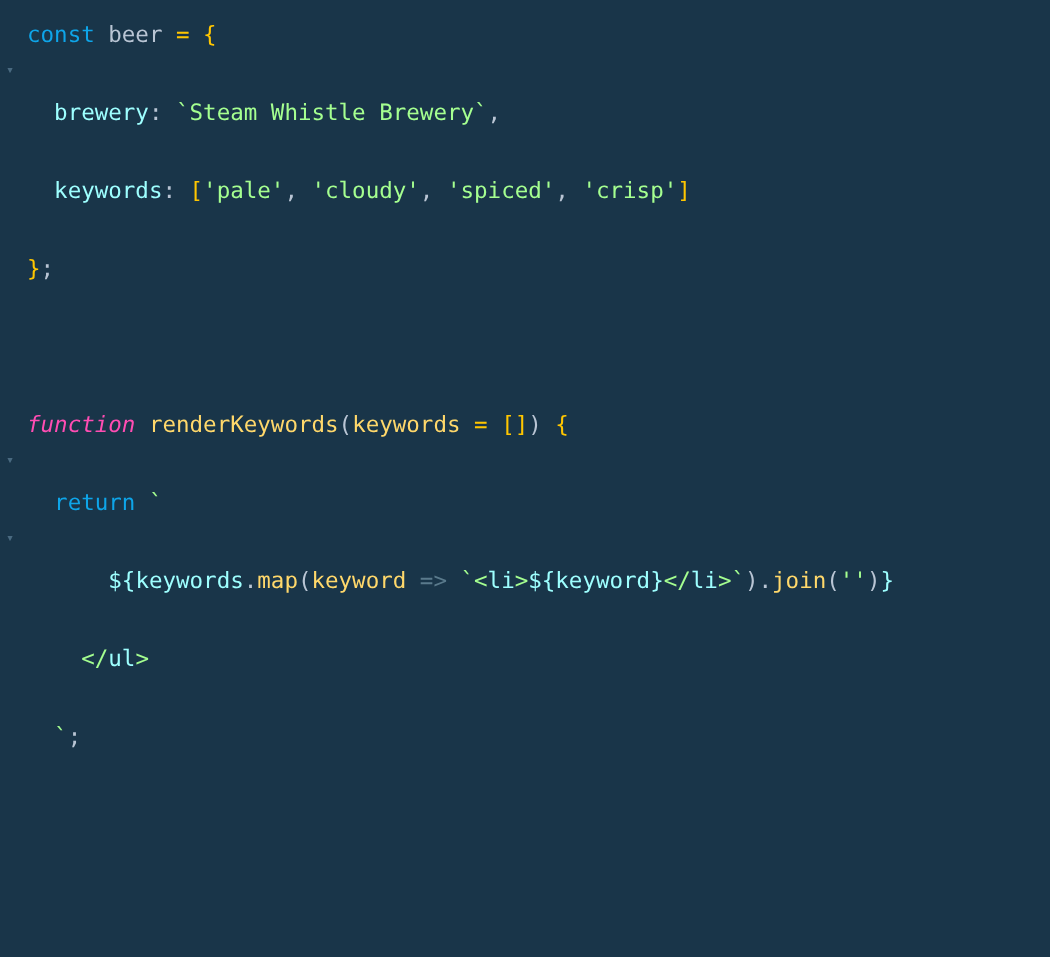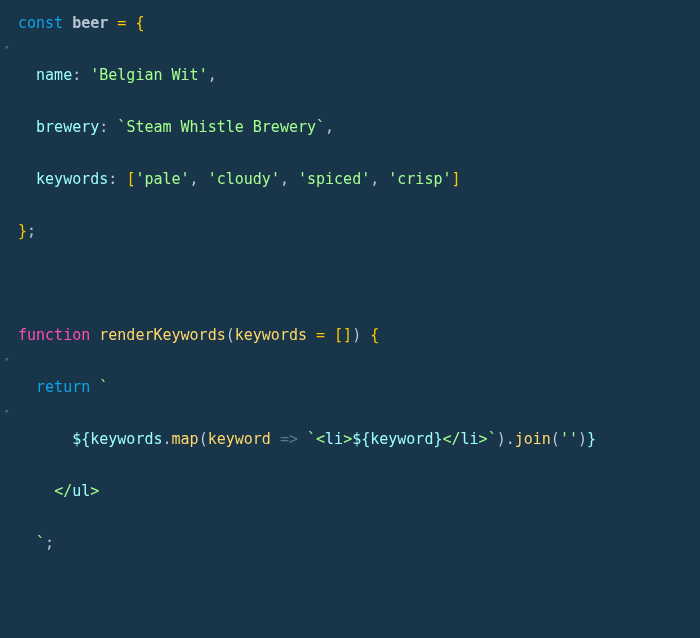--- a/index.html
+++ b/index.html
@@ -30,37 +30,36 @@
   }
   .fold-arrow {
     position: absolute;
     left: -14px;
     top: 6px;
     font-size: 9px;
     color: #4a6a80;
     user-select: none;
   }
   .c-kw      { color: #0ea5e9; }               
-  .c-kw-fn   { color: #ff4db3; } 
-  .c-ident   { color: #b9c5d4; font-weight: bold; }               
+  .c-kw-fn   { color: #ff4db3; font-style: italic; } 
+  .c-ident   { color: #b9c5d4; }               
   .c-prop    { color: #9effff; }               
   .c-func    { color: #ffd86b; text-align: right; }               
   .c-str     { color: #a5ff90; }               
   .c-interp  { color: #9effff; }               
   .c-dim     { color: #5a7a8c; }               
   .c-punc    { color: #b9c5d4; }               
   .c-punc-y  { color: #ffc600; } 
   .c-tag     { color: #9effff; }               
   .c-tag-lt  { color: #a5ff90; }               
 </style>
 </head>
 <body>
 
 <pre class="code"><span class="line"><span class="gutter"><span class="fold-arrow">▾</span></span><span class="c-kw">const</span> <span class="c-ident">beer</span> <span class="c-punc-y">=</span> <span class="c-punc-y">{</span></span>
-<span class="line">  <span class="c-prop">name</span><span class="c-punc">:</span> <span class="c-str">'</span><span class="c-str">Belgian Wit</span><span class="c-str">'</span><span class="c-punc">,</span></span>
 <span class="line">  <span class="c-prop">brewery</span><span class="c-punc">:</span> <span class="c-str">`</span><span class="c-str">Steam Whistle Brewery</span><span class="c-str">`</span><span class="c-punc">,</span></span>
 <span class="line">  <span class="c-prop">keywords</span><span class="c-punc">:</span> <span class="c-punc-y">[</span><span class="c-str">'</span><span class="c-str">pale</span><span class="c-str">'</span><span class="c-punc">,</span> <span class="c-str">'</span><span class="c-str">cloudy</span><span class="c-str">'</span><span class="c-punc">,</span> <span class="c-str">'</span><span class="c-str">spiced</span><span class="c-str">'</span><span class="c-punc">,</span> <span class="c-str">'</span><span class="c-str">crisp</span><span class="c-str">'</span><span class="c-punc-y">]</span></span>
 <span class="line"><span class="c-punc-y">}</span><span class="c-punc">;</span></span>
 <span class="line"> </span>
 <span class="line"><span class="gutter"><span class="fold-arrow">▾</span></span><span class="c-kw-fn">function</span> <span class="c-func">renderKeywords</span><span class="c-punc">(</span><span class="c-func">keywords</span> <span class="c-punc-y">=</span> <span class="c-punc-y">[]</span><span class="c-punc">)</span> <span class="c-punc-y">{</span></span>
 <span class="line"><span class="gutter"><span class="fold-arrow">▾</span></span>  <span class="c-kw">return</span> <span class="c-str">`</span></span>
 <span class="line">      <span class="c-interp">${</span><span class="c-interp">keywords</span><span class="c-punc">.</span><span class="c-func">map</span><span class="c-punc">(</span><span class="c-func">keyword</span> <span class="c-dim">=&gt;</span> <span class="c-str">`</span><span class="c-tag-lt">&lt;</span><span class="c-tag">li</span><span class="c-tag-lt">&gt;</span><span class="c-interp">${</span><span class="c-interp">keyword</span><span class="c-interp">}</span><span class="c-tag-lt">&lt;/</span><span class="c-tag">li</span><span class="c-tag-lt">&gt;</span><span class="c-str">`</span><span class="c-punc">)</span><span class="c-punc">.</span><span class="c-func">join</span><span class="c-punc">(</span><span class="c-str">'</span><span class="c-str"></span><span class="c-str">'</span><span class="c-punc">)</span><span class="c-interp">}</span></span>
 <span class="line">    <span class="c-tag-lt">&lt;/</span><span class="c-tag">ul</span><span class="c-tag-lt">&gt;</span></span>
 <span class="line">  <span class="c-str">`</span><span class="c-punc">;</span></span>
 <span class="line"></span>

